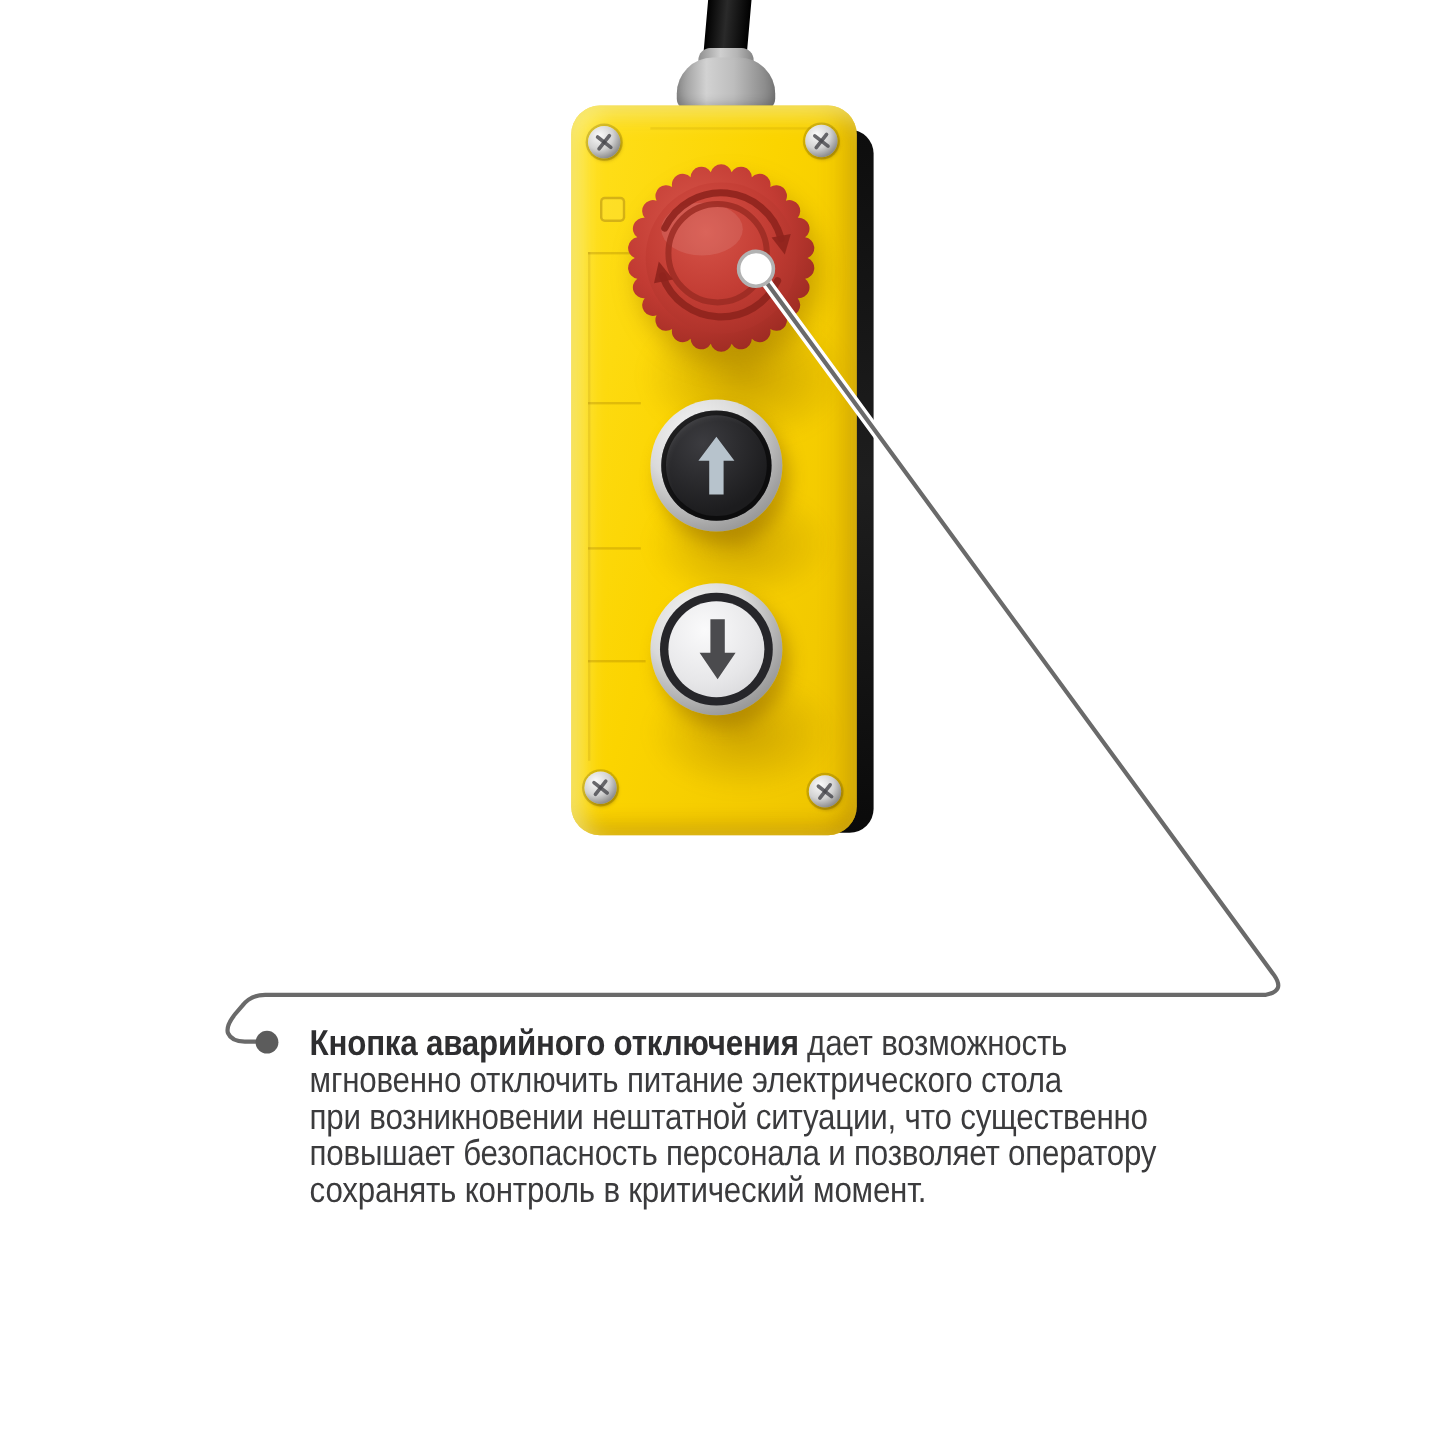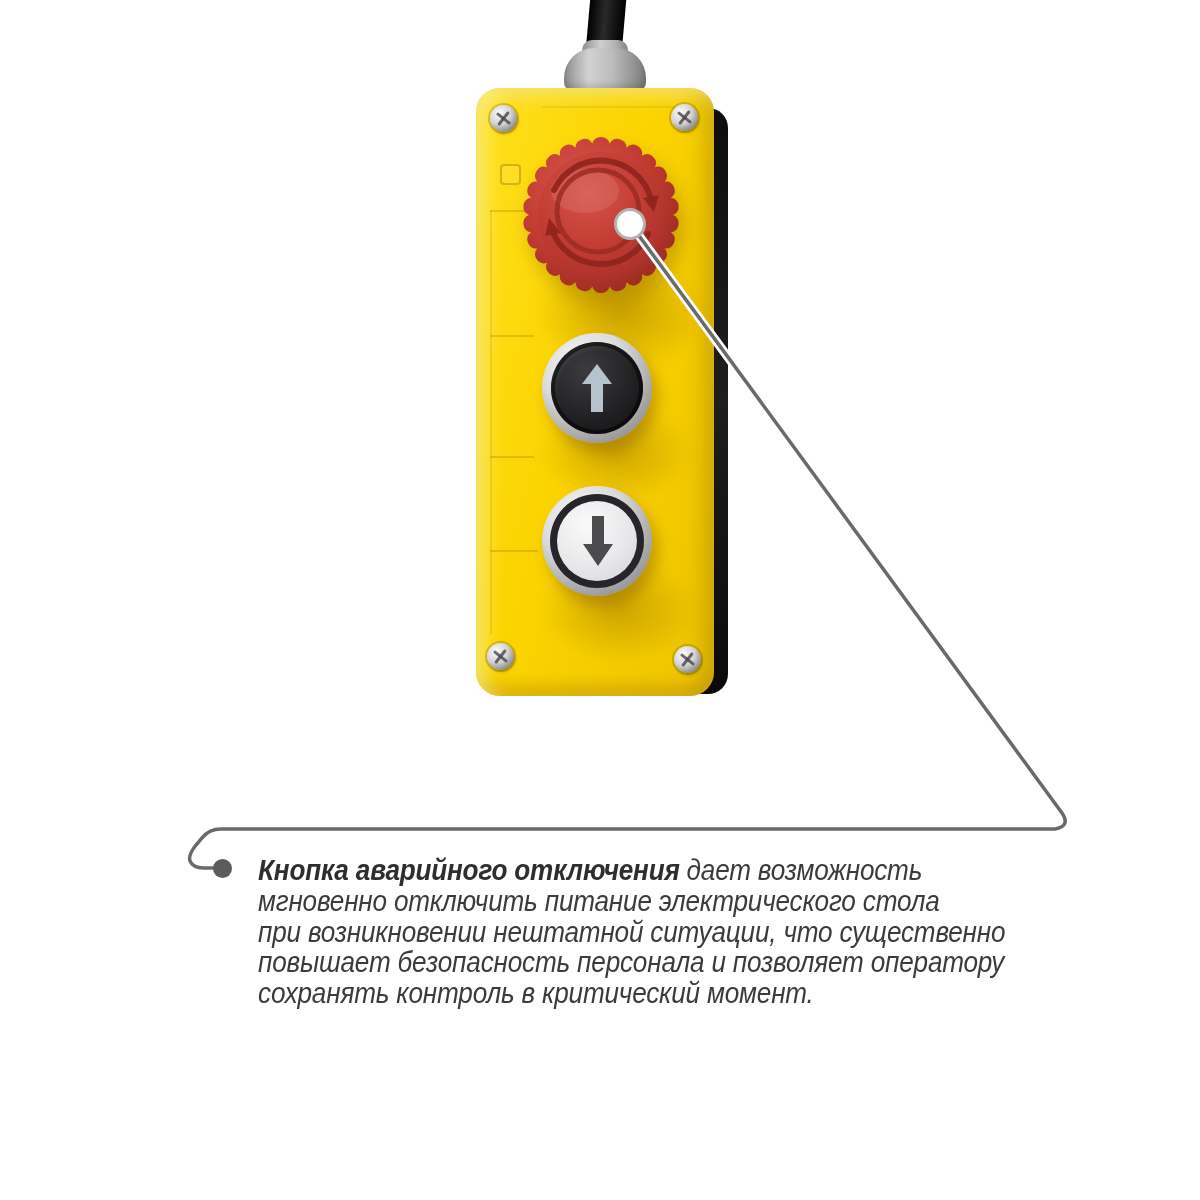--- a/index.html
+++ b/index.html
@@ -1,17 +1,17 @@
 <!DOCTYPE html>
 <html><head>
 <meta charset="utf-8">
 <style>
   html,body{margin:0;padding:0;background:#ffffff;}
   body{font-family:"Liberation Sans","DejaVu Sans",sans-serif;}
-  .canvas{position:relative;width:1070px;height:1200px;background:#ffffff;overflow:hidden;font-style:italic;}
+  .canvas{position:relative;width:1070px;height:1200px;background:#ffffff;overflow:hidden;}
   .abs{position:absolute;}
 
   
   .cable{left:588px;top:-14px;width:36px;height:78px;background:linear-gradient(90deg,#000 0%,#2a2a2a 45%,#000 100%);
          border-radius:7px;transform:rotate(5deg);}
   .gland-cap{left:582px;top:40px;width:46px;height:20px;border-radius:10px;
          background:linear-gradient(90deg,#8f8f8f,#cfcfcf 40%,#b5b5b5 70%,#848484);}
   .gland{left:564px;top:48px;width:82px;height:44px;border-radius:30px 30px 10px 10px;
          background:linear-gradient(90deg,#8f8f8f 0%,#d2d2d2 30%,#bdbdbd 58%,#989898 82%,#7d7d7d 100%);
          box-shadow:inset 0 -6px 8px rgba(0,0,0,.18);}

